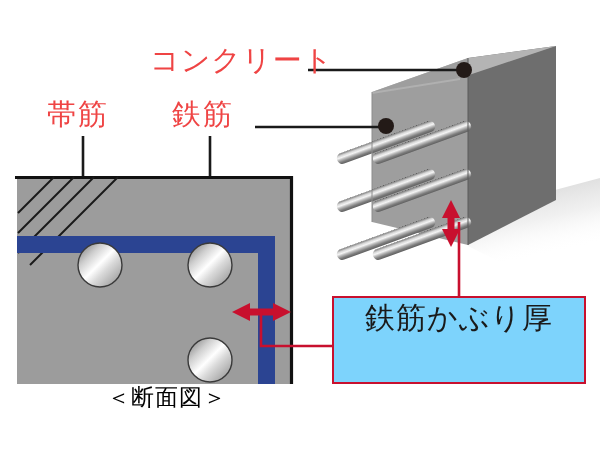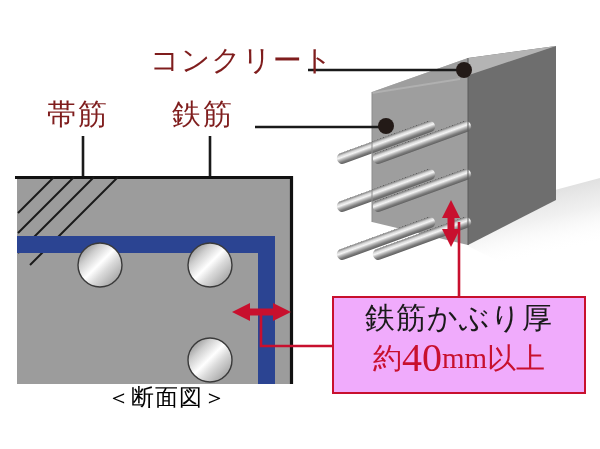--- a/index.html
+++ b/index.html
@@ -9,32 +9,32 @@
     font-family:"Liberation Serif", serif;
     overflow:hidden;
     position:relative;
   }
   #stage{position:absolute;left:0;top:0;width:600px;height:449px;}
   svg#art{position:absolute;left:0;top:0;width:600px;height:449px;}
 
   .lbl{
     position:absolute;
     font-family:"Liberation Serif", serif;
-    color:#7f1d1d;
+    color:#ef4444;
     white-space:nowrap;
     line-height:1;
   }
   #label-concrete{left:150px;top:46px;font-size:29px;letter-spacing:1px;}
   #label-obikin{left:47px;top:100px;font-size:29px;letter-spacing:2px;}
   #label-tekkin{left:172px;top:100px;font-size:29px;letter-spacing:2px;}
   #label-section-caption{left:107px;top:386px;font-size:23px;letter-spacing:1px;color:#000000;}
 
   #callout{
-    position:absolute;left:332px;top:296px;width:254px;height:98px;
-    border:2.5px solid #C8102E;background:#f0abfc;
+    position:absolute;left:332px;top:296px;width:254px;height:88px;
+    border:2.5px solid #C8102E;background:#7dd3fc;
     box-sizing:border-box;
   }
   #callout-line1{
     position:absolute;left:0;top:3px;width:100%;
     text-align:center;font-size:30px;color:#1a1a1a;letter-spacing:1px;
     line-height:1.15;
   }
   #callout-line2{
     position:absolute;left:0;top:38px;width:100%;
     text-align:center;color:#C8102E;letter-spacing:0px;
@@ -191,18 +191,15 @@
   <div class="lbl" id="label-concrete">コンクリート</div>
 
   <div class="lbl" id="label-obikin">帯筋</div>
 
   <div class="lbl" id="label-tekkin">鉄筋</div>
 
   <div class="lbl" id="label-section-caption">＜断面図＞</div>
 
   <div id="callout">
     <div id="callout-line1">鉄筋かぶり厚</div>
-    <div id="callout-line2">
-      <span>約</span><span class="big">40</span><span class="mm">mm</span><span>以上</span>
-    </div>
   </div>
 
 </div>
 
 </body></html>

